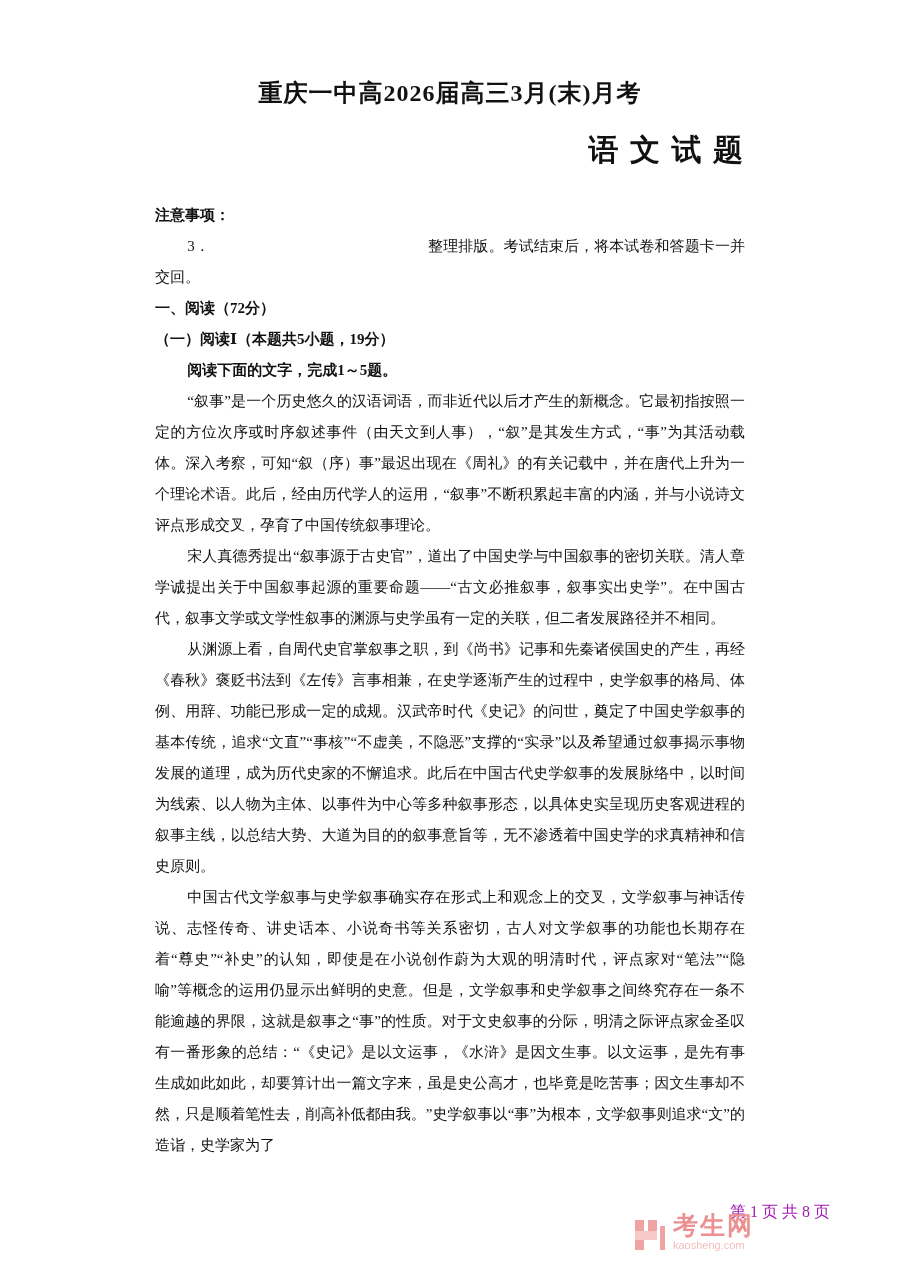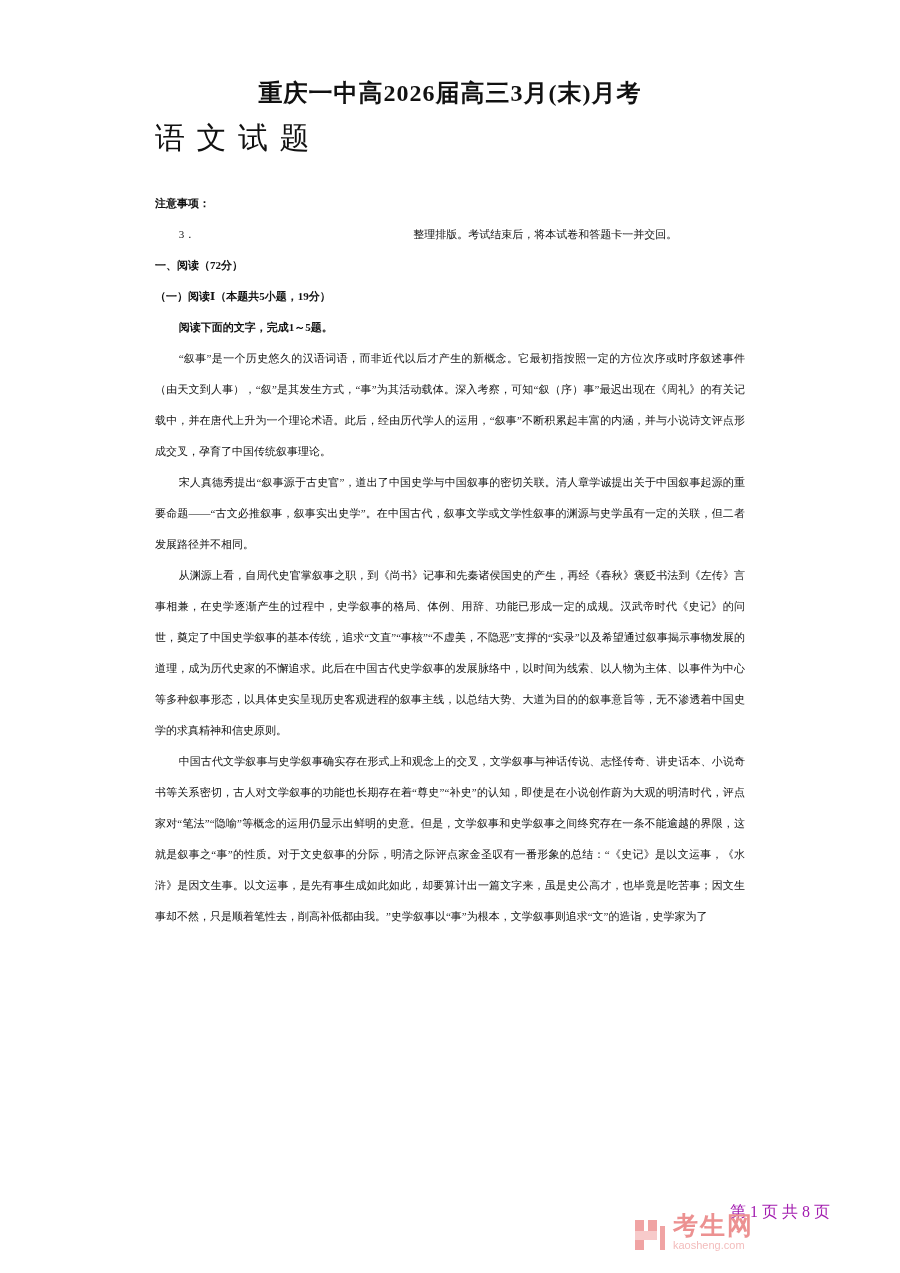--- a/index.html
+++ b/index.html
@@ -18,30 +18,30 @@
     padding: 78px 85px 0 85px;
   }
   .doc-title {
     text-align: center;
     font-size: 24px;
     font-weight: bold;
     letter-spacing: 1px;
     line-height: 30px;
   }
   .doc-subtitle {
-    text-align: left;
+    text-align: right;
     font-size: 30px;
-    font-weight: normal;
+    font-weight: bold;
     letter-spacing: 2px;
     line-height: 36px;
-    margin-top: 12px;
+    margin-top: 24px;
     margin-bottom: 32px;
   }
   .para {
-    font-size: 11px;
+    font-size: 15px;
     line-height: 31px;
     text-align: justify;
     word-break: break-all;
   }
   .indent { text-indent: 2.15em; }
   .bold { font-weight: bold; }
   .blank-gap {
     display: inline-block;
     width: 218px;
     height: 1px;

